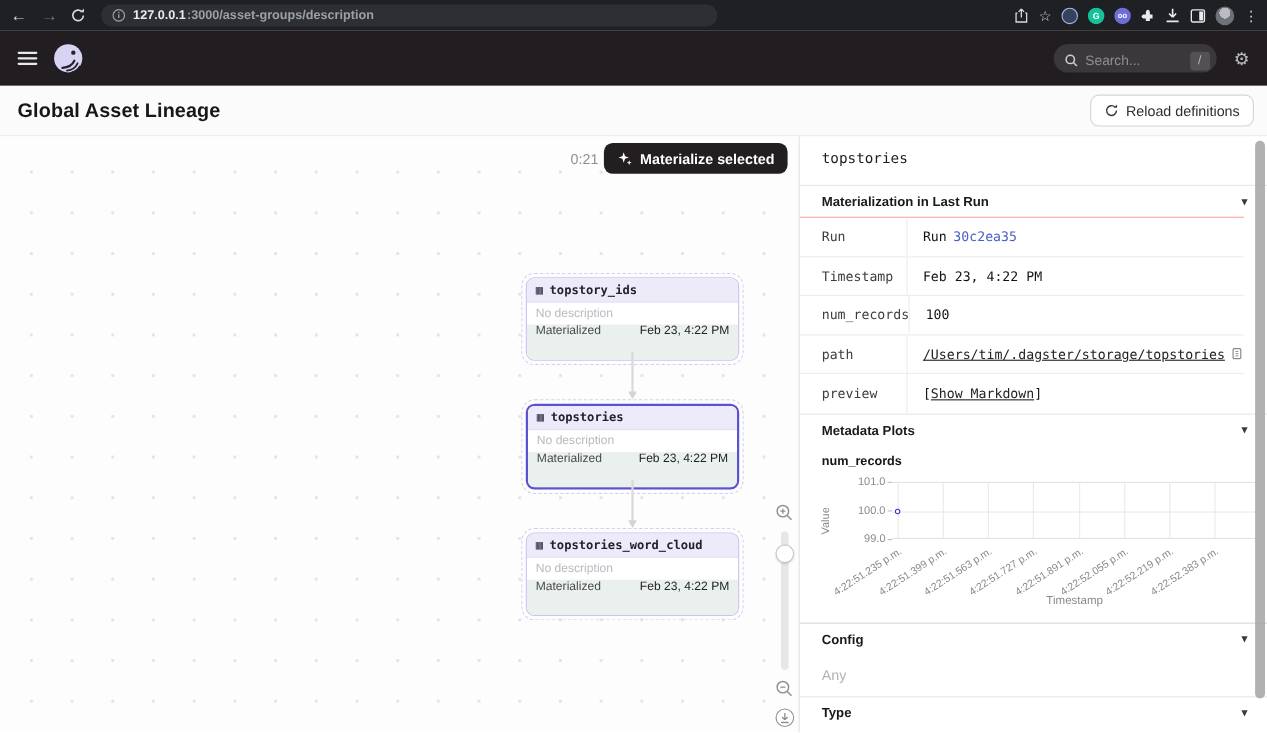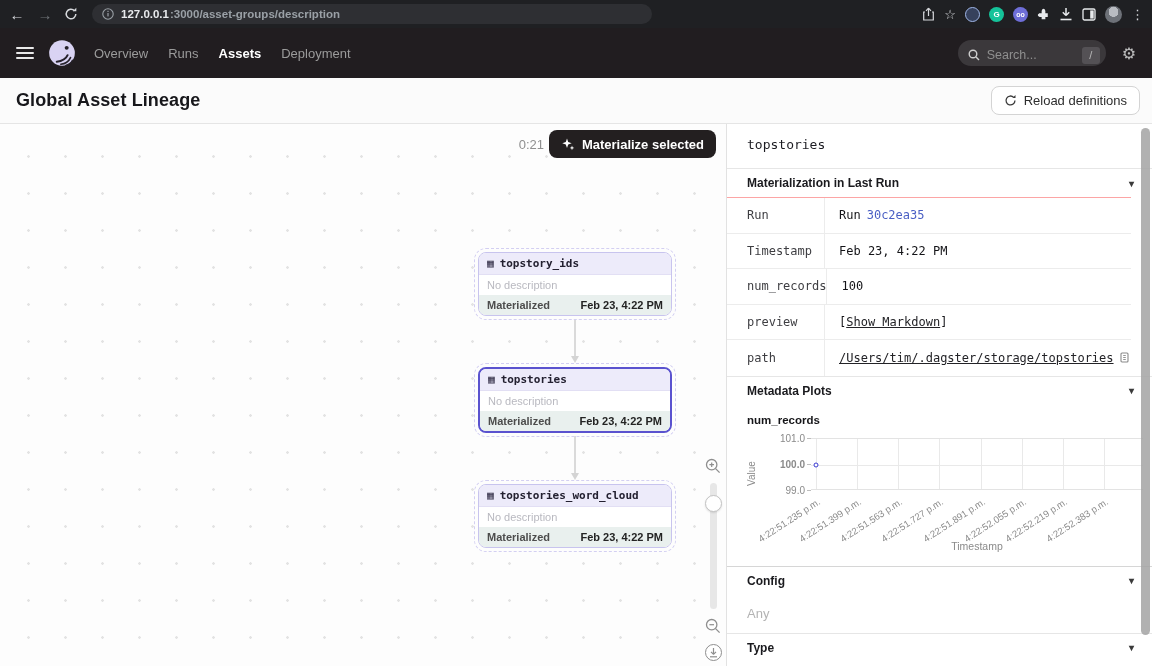--- a/index.html
+++ b/index.html
@@ -62,22 +62,22 @@
     border-radius:8px; display:flex; align-items:center; gap:7px; padding:0 12px; font-size:13px; font-weight:bold; cursor:pointer; }
 
   
   .node { position:absolute; left:478px; width:194px; background:#fff; border:1px solid #c8c4ee;
     border-radius:8px; overflow:hidden; outline:1px dashed #d3cff2; outline-offset:3px; cursor:pointer; }
   .node.selected { border:2px solid #5a52cf; }
   .node-h { height:22px; background:#edebfa; border-bottom:1px solid #e2dff4; display:flex; align-items:center;
     gap:6px; padding:0 8px; font-family:"DejaVu Sans Mono", monospace; font-size:11px; font-weight:bold; color:#232030; }
   .tableglyph { color:#3c3850; font-size:11px; line-height:1; }
   .node-d { height:20px; display:flex; align-items:center; padding:0 8px; font-size:11px; color:#b9b9c0; }
-  .node-f { height:20px; background:#e9f0ee; display:flex; align-items:center; justify-content:space-between;
-    padding:0 8px; font-size:11px;font-weight:bold; }
+  .node-f { height:32px; background:#e9f0ee; display:flex; align-items:flex-start; justify-content:space-between;
+    padding:0 8px; font-size:11px; }
   .node-f .st { color:#4c4c4c; } .node-f .dt { color:#232323; }
 
   .edge { position:absolute; left:574px; width:2px; background:#dadada; }
   .edge:after { content:''; position:absolute; left:-3px; bottom:-7px; border:4px solid transparent;
     border-top:7px solid #d4d4d4; }
 
   .zoomcol { position:absolute; left:702px; width:22px; display:flex; flex-direction:column; align-items:center; }
   .ztrack { width:7px; height:126px; background:#e7e7e7; border-radius:4px; position:relative; }
   .zthumb { position:absolute; left:-5px; top:12px; width:17px; height:17px; border-radius:50%;
     background:#fff; border:1px solid #c3c3c3; box-shadow:0 1px 2px rgba(0,0,0,.12); }
@@ -193,26 +193,20 @@
     </span>
   <span class="dlogo">
     <svg width="28" height="28" viewBox="0 0 24 24">
       <circle cx="12" cy="12" r="11" fill="#d9d3f3"></circle>
       <circle cx="16" cy="7.6" r="1.7" fill="#26222b"></circle>
       <path d="M7.5 19.5c4.5-.4 7.8-2.2 9.3-5.6" stroke="#26222b" stroke-width="1.7" fill="none" stroke-linecap="round"></path>
       <path d="M11 21.6c3.8-.4 6.8-2.4 8.3-5.7" stroke="#26222b" stroke-width="1.4" fill="none" stroke-linecap="round"></path>
       <path d="M15.2 22.6c2.6-.7 4.6-2.2 5.7-4.4" stroke="#26222b" stroke-width="1.1" fill="none" stroke-linecap="round"></path>
     </svg>
   </span>
-  <div class="dnav-items">
-    <span class="dnav-item">Overview</span>
-    <span class="dnav-item">Runs</span>
-    <span class="dnav-item active">Assets</span>
-    <span class="dnav-item">Deployment</span>
-  </div>
   <div class="dnav-right">
     <div class="searchpill">
       <svg width="12" height="12" viewBox="0 0 12 12">
           <circle cx="5" cy="5" r="3.8" stroke="#cfcfcf" fill="none" stroke-width="1.4"></circle>
           <path d="M8 8l3 3" stroke="#cfcfcf" stroke-width="1.4"></path>
         </svg>
       <input placeholder="Search..." style="">
       <span class="slash">/</span>
     </div>
     <span class="gear">⚙</span>
@@ -336,50 +330,50 @@
       </div>
       <div class="mrow">
         <div class="mlabel">Timestamp</div>
         <div class="mval">Feb 23, 4:22 PM</div>
       </div>
       <div class="mrow">
         <div class="mlabel">num_records</div>
         <div class="mval">100</div>
       </div>
       <div class="mrow">
-        <div class="mlabel">preview</div>
-        <div class="mval" style="gap:0;">
-            <span>[</span>
-            <span class="ulink">Show Markdown</span>
-            <span>]</span>
-          </div>
-      </div>
-      <div class="mrow">
         <div class="mlabel">path</div>
         <div class="mval">
             <span class="ulink">/Users/tim/.dagster/storage/topstories</span>
           <svg width="11" height="12" viewBox="0 0 11 12">
               <rect x="1" y="1" width="7" height="9" rx="1" stroke="#8a8a8a" fill="none" stroke-width="1.1"></rect>
               <path d="M3.2 3.5h2.6M3.2 5.5h2.6M3.2 7.5h2.6" stroke="#8a8a8a" stroke-width="0.9"></path>
             </svg>
         </div>
       </div>
+      <div class="mrow">
+        <div class="mlabel">preview</div>
+        <div class="mval" style="gap:0;">
+            <span>[</span>
+            <span class="ulink">Show Markdown</span>
+            <span>]</span>
+          </div>
+      </div>
     </div>
 
     <div class="sect">
       <span>Metadata Plots</span>
       <span class="caret">▾</span>
     </div>
 
     <div class="plotlabel">num_records</div>
 
     <div class="chart">
       <span class="ylab">Value</span>
       <span class="ytick" style="top:3px;">101.0</span>
-      <span class="ytick" style="top:29px;font-weight:bold;">100.0</span>
+      <span class="ytick" style="top:29px;">100.0</span>
       <span class="ytick" style="top:55px;">99.0</span>
       <span class="ydash" style="top:8px;"></span>
         <span class="ydash" style="top:34px;"></span>
         <span class="ydash" style="top:60px;"></span>
       <div class="plot">
         <div class="hgrid"></div>
         <div class="vgrid" style="left:5px;"></div>
           <div class="vgrid" style="left:46px;"></div>
         <div class="vgrid" style="left:87px;"></div>
           <div class="vgrid" style="left:128px;"></div>

